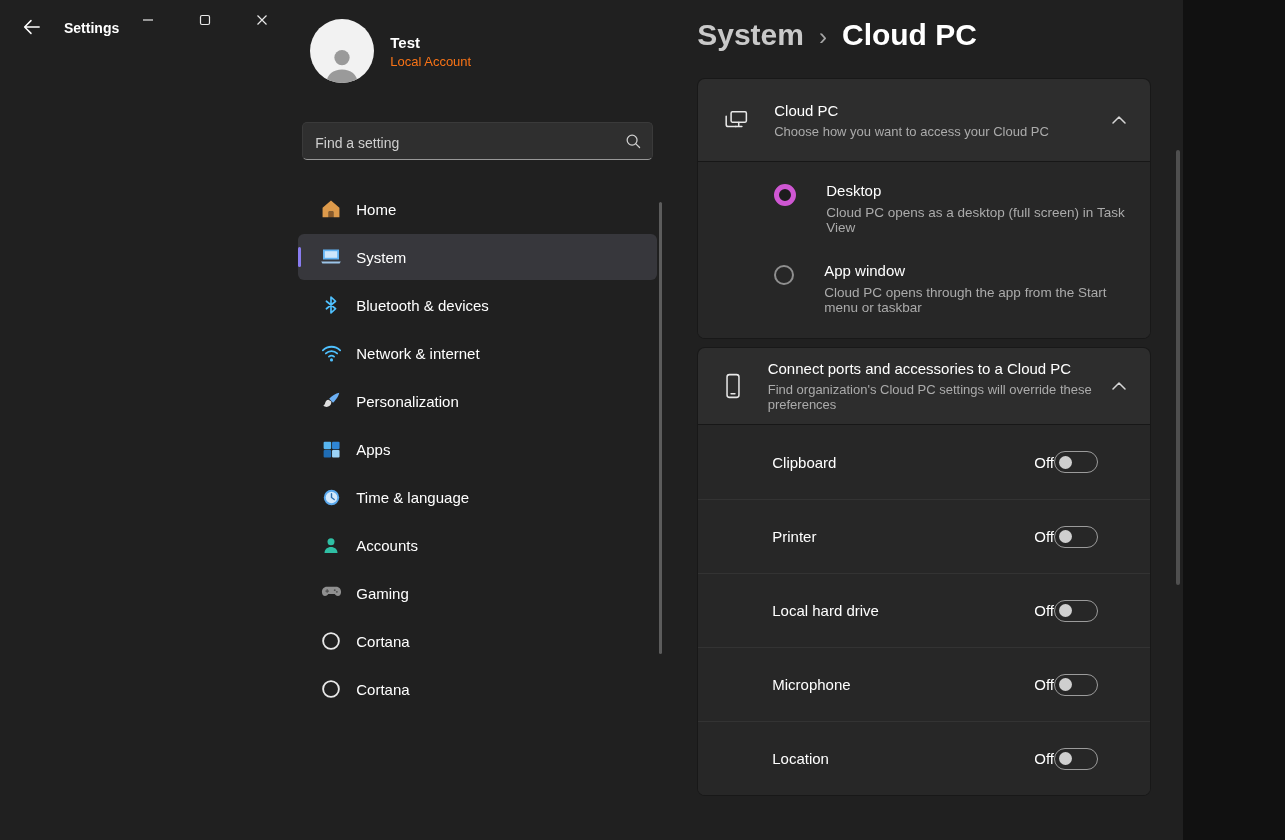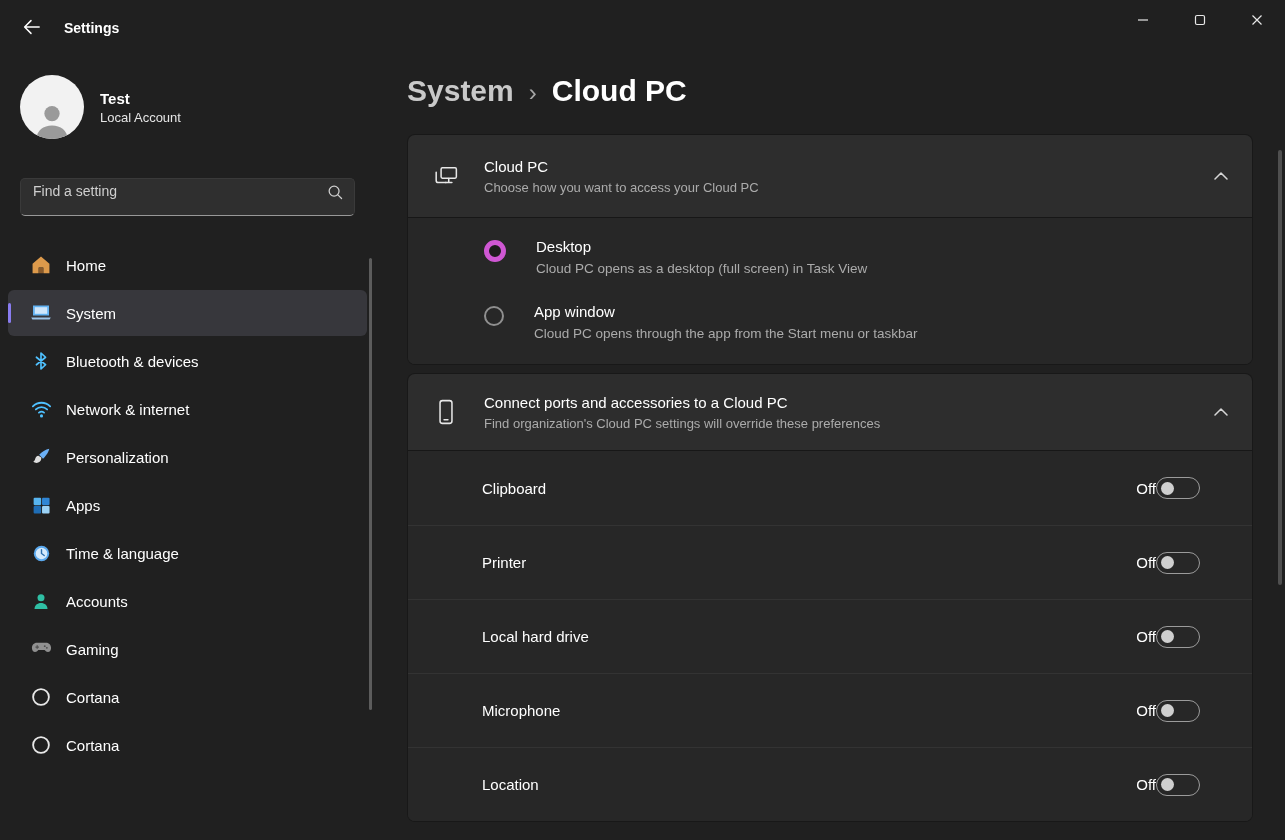--- a/index.html
+++ b/index.html
@@ -1,34 +1,34 @@
 <!DOCTYPE html>
 <html style="--accent: #cf57d3; --nav_indicator: #897cf0; --window_bg: #202020; --card_bg: #2d2d2d; --card_body_bg: #272727;"><head>
 <meta charset="utf-8">
 <style>
   *{box-sizing:border-box;margin:0;padding:0}
   html,body{background:#111}
-  .window{width:1285px;height:840px;background:var(--window_bg,#202020);color:#fff;
-    font-family:"Liberation Sans",sans-serif;overflow:hidden;display:flex;flex-direction:column;position:relative}
+  .window{width:1183px;height:840px;background:var(--window_bg,#202020);color:#fff;
+    font-family:"Liberation Sans",sans-serif;overflow:hidden;display:flex;flex-direction:row;position:relative}
 
   
   .titlebar{height:56px;flex:0 0 56px;display:flex;align-items:center;padding-left:12px}
   .back-btn{width:38px;height:34px;border:none;background:transparent;display:flex;align-items:center;justify-content:center;border-radius:5px;cursor:pointer}
   .tb-title{font-size:14px;font-weight:700;margin-left:14px;color:#fff}
   .win-controls{margin-left:auto;display:flex;align-self:flex-start}
   .win-btn{width:57px;height:42px;display:flex;align-items:center;justify-content:center;background:transparent;border:none;cursor:pointer}
 
   
   .body{flex:1;display:flex;min-height:0}
   .sidebar{width:375px;flex:0 0 375px;position:relative}
   .user{display:flex;align-items:center;gap:16px;margin:18px 20px 0;height:66px;cursor:pointer}
   .avatar{width:64px;height:64px;border-radius:50%;background:#f2f2f2;display:flex;align-items:flex-end;justify-content:center;overflow:hidden}
   .user-name{font-size:15px;font-weight:700}
-  .user-type{font-size:13px;color:#e5e5e5;margin-top:3px}
-  .search-box{margin:38px 20px 26px;height:38px;background:#2f2f2f;border:1px solid #3a3a3a;border-bottom:1px solid #989898;border-radius:5px;display:flex;align-items:flex-start;padding:4px 10px 0 12px}
+  .user-type{font-size:13px;color:#f97316;margin-top:3px}
+  .search-box{margin:38px 12px 26px;height:38px;background:#2f2f2f;border:1px solid #3a3a3a;border-bottom:1px solid #989898;border-radius:5px;display:flex;align-items:center;padding:4px 10px 0 12px}
   .search-box input{flex:1;background:transparent;border:none;outline:none;color:#eee;font-size:14px;font-family:inherit}
   .search-box input::placeholder{color:#cfcfcf}
   nav{padding:0 8px}
   .nav-item{height:46px;margin:2px 0;display:flex;align-items:center;gap:12px;padding-left:20px;border-radius:6px;position:relative;font-size:15px;cursor:pointer}
   .nav-item.selected{background:#37373c}
   .pill{position:absolute;left:0;top:13px;width:3px;height:20px;border-radius:3px;background:var(--nav_indicator,#897cf0)}
   .nav-icon{width:26px;height:24px;display:flex;align-items:center;justify-content:center}
   .nav-label{white-space:nowrap}
   .sb-scroll{position:absolute;right:3px;top:202px;width:3px;height:452px;background:#5c5c5c;border-radius:2px;cursor:pointer}
 

